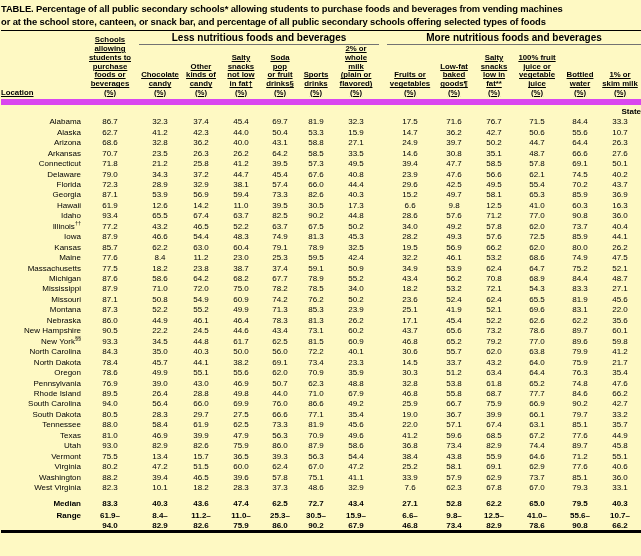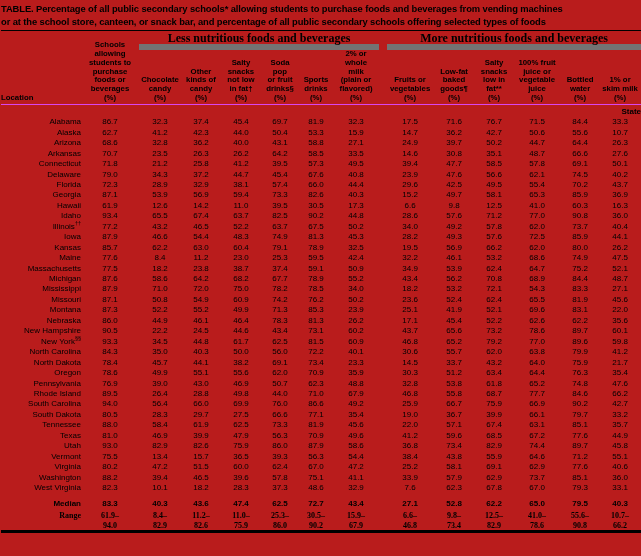--- a/index.html
+++ b/index.html
@@ -1,44 +1,44 @@
 <!DOCTYPE html>
 <html><head>
 <meta charset="utf-8">
 <style>
   * { box-sizing: border-box; }
   body { margin: 0; background: #ffffff; }
   .page {
     width: 641px; height: 556px; overflow: hidden;
-    background: #b91c1c; color: #000;
+    background: #fef9c3; color: #000;
     font-family: "Liberation Sans", sans-serif;
     padding: 2px 0 0 1px;
   }
   .title-block { margin-bottom: 2px; }
   .title-block div {
     font-weight: bold; font-size: 9.4px; line-height: 13px;
     white-space: nowrap; letter-spacing: -0.1px;
   }
   table { border-collapse: collapse; table-layout: fixed; width: 640px; margin-top: 2px; }
   th, td { padding: 0; margin: 0; }
   thead th {
     font-weight: bold; font-size: 7.8px; line-height: 8.8px;
     vertical-align: bottom; text-align: center;
     white-space: pre-line; padding-bottom: 1px;
   }
   tr.h1 th { border-top: 1.5px solid #000; }
-  th.group { border-bottom: 6px solid #737373; padding-top: 2px; font-size: 12px; line-height: 10px; font-family: Liberation Serif, serif; }
-  tr.h2 th, th.loc-h, th.schools-h, th.spacer-h { border-bottom: 1px solid #d946ef; }
+  th.group { border-bottom: 1px solid #737373; padding-top: 2px; font-size: 10px; line-height: 10px; }
+  tr.h2 th, th.loc-h, th.schools-h, th.spacer-h { border-bottom: 6px solid #d946ef; text-decoration: underline; }
   th.loc-h { text-align: left; }
   tbody td { font-size: 8px; line-height: 10.45px; vertical-align: bottom; }
   td.num { text-align: center; white-space: pre-line; }
   td.loc { text-align: right; white-space: nowrap; }
   tr.section-row td { font-weight: bold; padding-top: 2px; }
   tr.median-row td { font-weight: bold; padding-top: 5px; margin-left: 9px; }
-  tr.range-row td { font-weight: bold; vertical-align: top; line-height: 9.6px; padding-top: 2px; font-family: Liberation Serif, serif; }
+  tr.range-row td { font-weight: bold; vertical-align: top; line-height: 9.6px; padding-top: 2px; }
   sup { font-size: 5.5px; vertical-align: super; line-height: 0; }
   .bottom-rule {
     width: 640px; height: 2px; margin-top: 0;
     border-top: 1px solid #000; border-bottom: 2.5px solid #000;
   }
 </style>
 </head>
 <body>
 
 <div class="page">

